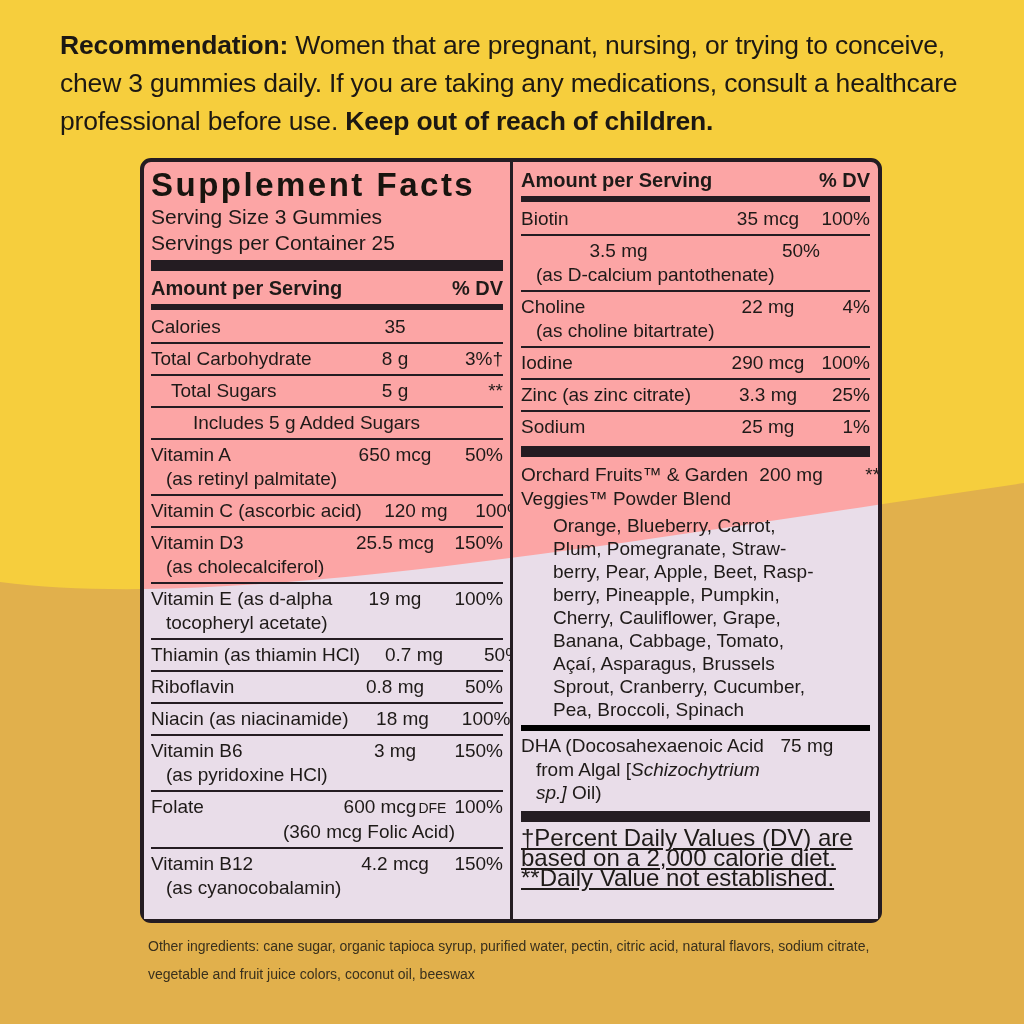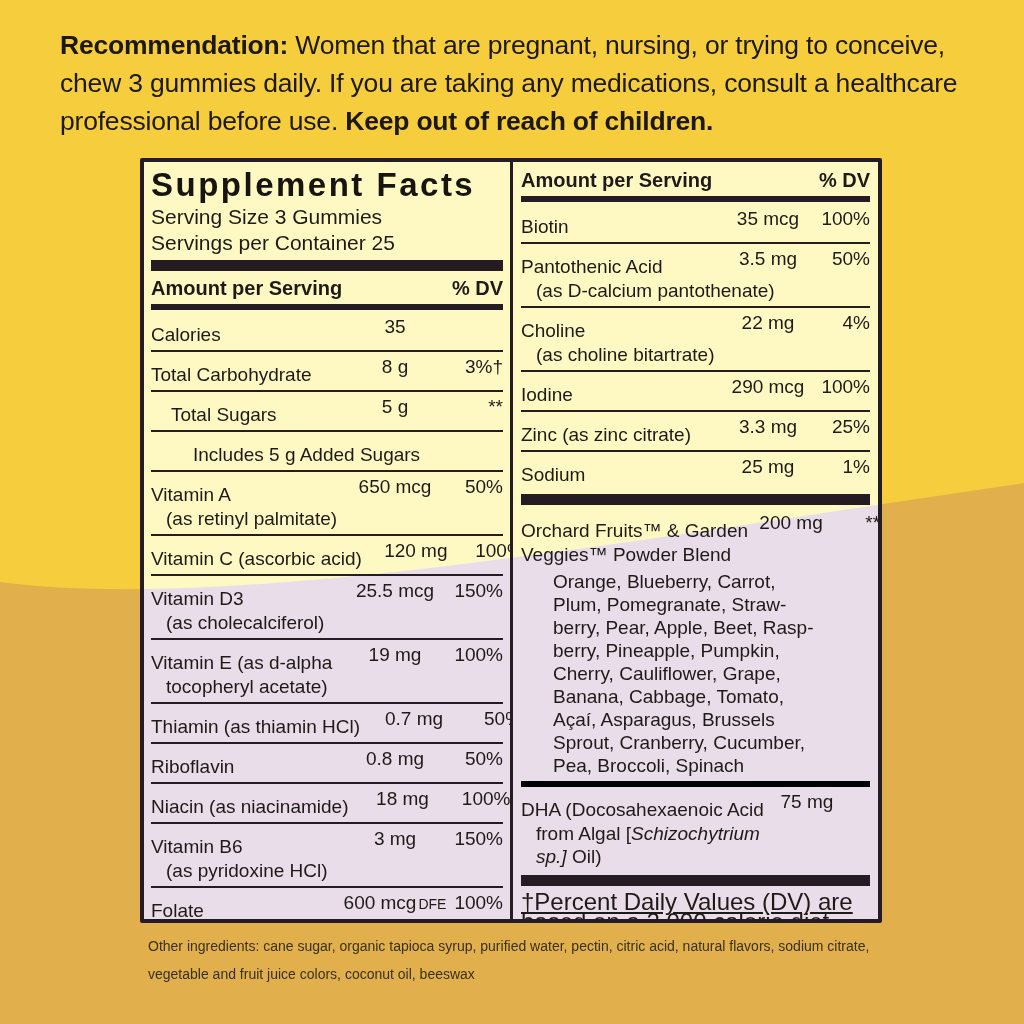--- a/index.html
+++ b/index.html
@@ -13,21 +13,21 @@
   
   .reco{
     position:absolute;left:60px;top:26px;width:922px;z-index:2;
     font-size:26.5px;line-height:38px;color:#1c1813;letter-spacing:-0.2px;
   }
   .reco b{font-weight:bold;}
 
   
   .panel{
     position:absolute;left:140px;top:158px;width:742px;height:765px;z-index:2;
-    background:#fef9c3;border:4px solid #241c22;border-radius:2px;
+    background:#fca5a5;border:4px solid #241c22;border-radius:11px;
     box-sizing:border-box;
   }
   .panel-wave{position:absolute;left:0;top:0;width:100%;height:100%;}
   .cols{position:absolute;left:0;top:0;width:100%;height:100%;display:flex;}
   .col{box-sizing:border-box;overflow:hidden;position:relative;}
   .col-left{width:366px;padding:4px 7px 0 7px;}
   .divider{width:3px;background:#241c22;}
   .col-right{width:365px;padding:4px 8px 0 8px;}
 
   .sf-title{
@@ -40,21 +40,21 @@
   .hdr{display:flex;justify-content:space-between;font-weight:bold;font-size:20px;line-height:26px;padding:1px 0;gap:28px;}
 
   .row{
     display:grid;grid-template-columns:1fr 108px 54px;
     font-size:19px;line-height:24px;padding:3px 0;
     border-bottom:2px solid #241c22;align-items:start;
   }
   .col-right .row{grid-template-columns:1fr 104px 50px;}
   .row.tight{grid-template-columns:1fr 86px 46px;}
   .row.no-b{border-bottom:none;}
-  .nm{white-space:nowrap;margin-top:8px;}
+  .nm{white-space:nowrap;}
   .amt{text-align:center;white-space:nowrap;}
   .dv{text-align:right;white-space:nowrap;}
   .sub{grid-column:1/4;padding-left:15px;white-space:nowrap;}
   .sub.subamt{text-align:right;padding-right:48px;}
   .ind1 .nm{padding-left:20px;}
   .ind2 .nm{padding-left:42px;white-space:nowrap;}
   .dfe{font-size:14px;font-weight:normal;letter-spacing:0;padding-left:2px;}
 
   .blend-lines{padding:0 0 4px 0;border-bottom:6px solid #000000;}
   .bl{font-size:19px;line-height:23px;padding-left:32px;white-space:nowrap;}
@@ -183,21 +183,20 @@
         <span>% DV</span>
       </div>
       <div class="bar-med"></div>
 
       <div class="row">
         <span class="nm">Biotin</span>
         <span class="amt">35 mcg</span>
         <span class="dv">100%</span>
       </div>
       <div class="row">
-        <span class="nm">Pantothenic Acid</span>
         <span class="amt">3.5 mg</span>
         <span class="dv">50%</span>
         <span class="sub">(as D-calcium pantothenate)</span>
       </div>
       <div class="row">
         <span class="nm">Choline</span>
         <span class="amt">22 mg</span>
         <span class="dv">4%</span>
         <span class="sub">(as choline bitartrate)</span>
       </div>

